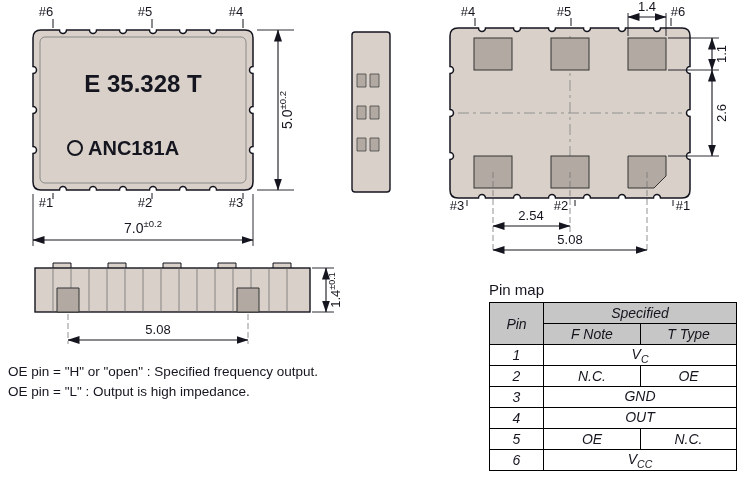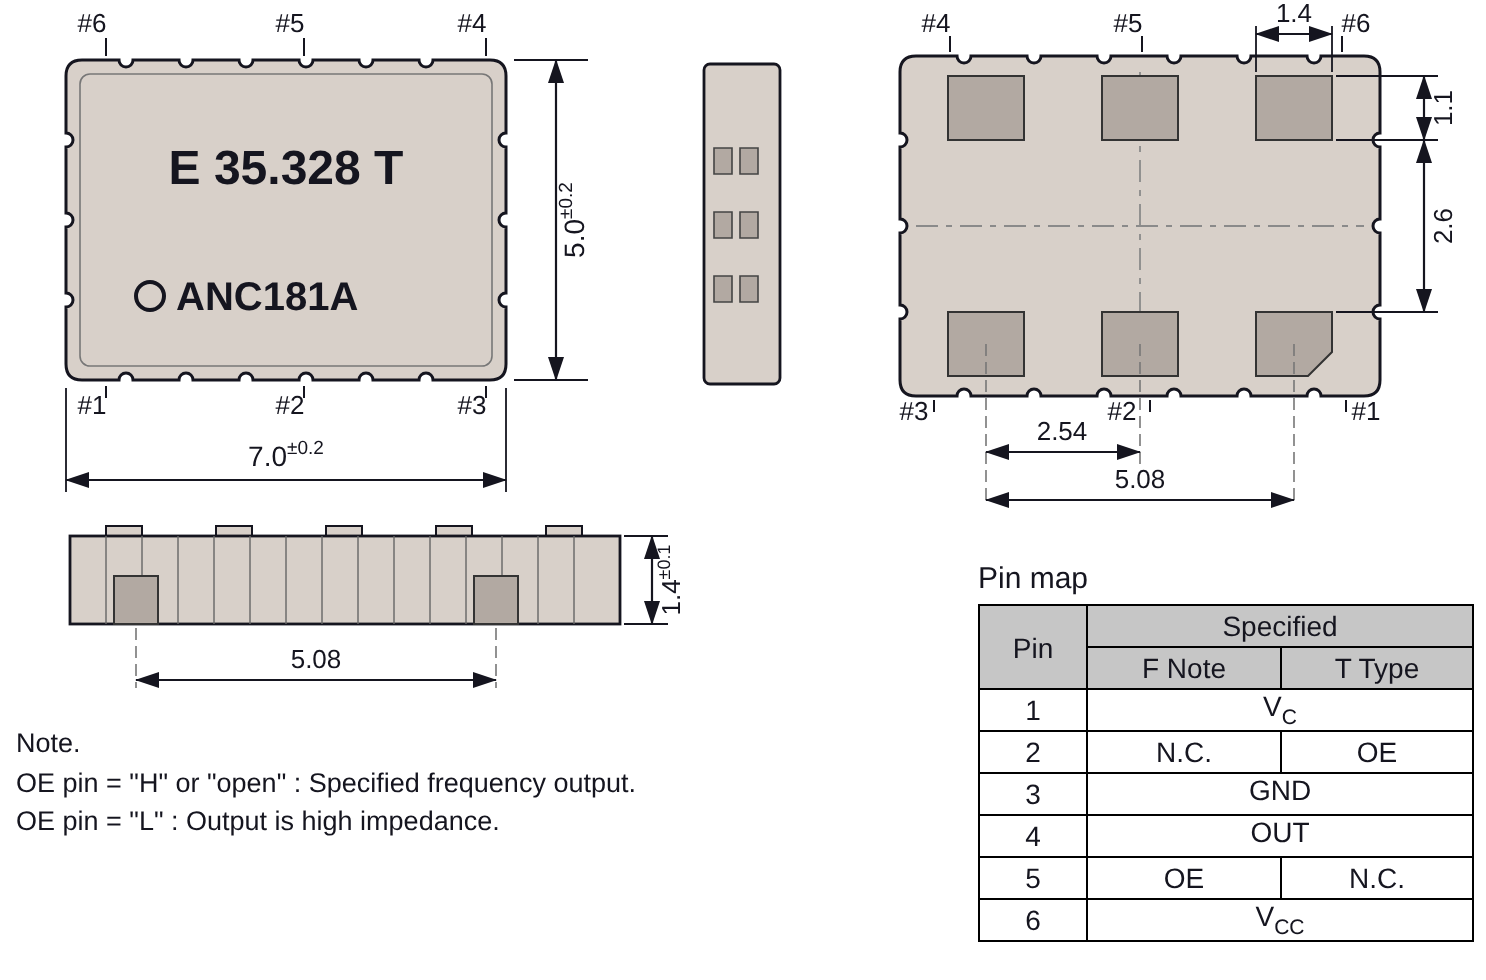--- a/index.html
+++ b/index.html
@@ -8,21 +8,21 @@
   .page { position:relative; width:743px; height:490px; background:#ffffff; overflow:hidden; }
   .abs { position:absolute; }
   svg text { font-family:"Liberation Sans", sans-serif; fill:#15151f; }
   .ext  { stroke:#15151f; stroke-width:0.9; fill:none; }
   .dim  { stroke:#15151f; stroke-width:1.1; }
   .tick { stroke:#15151f; stroke-width:1; fill:none; }
   .dashext { stroke:#777; stroke-width:0.8; stroke-dasharray:6 3; fill:none; }
   .note { position:absolute; left:8px; top:362px; font-size:13.5px; line-height:19.5px; }
   .pinmap { position:absolute; left:489px; top:281px; width:256px; }
   .pinmap-title { font-size:15px; margin-bottom:4px; }
-  table.pinmap-table { border-collapse:collapse; width:247px; font-size:14px; table-layout:fixed; }
+  table.pinmap-table { border-collapse:collapse; width:247px; font-size:14px; table-layout:fixed;font-style:italic; }
   .pinmap-table th, .pinmap-table td { border:1px solid #000; text-align:center; padding:0 2px; height:21px; font-weight:normal; background:#fff; }
   .pinmap-table .th-gray { background:#c6c6c6; }
   .c-pin { width:54px; } .c-f { width:97px; } .c-t { width:96px; }
   sub.vsub { font-size:10.5px; }
 </style>
 </head>
 <body>
 
 <div class="page">
 
@@ -185,21 +185,20 @@
       <text x="140" y="74" text-anchor="middle" font-size="13">5.08</text>
     </g>
     <g>
       <path class="ext" d="M294 8 H316 M294 52 H316"></path>
       <line class="dim" x1="308" y1="8" x2="308" y2="52" marker-start="url(#m4)" marker-end="url(#m4)"></line>
       <text x="322" y="30" transform="rotate(-90 322 30)" text-anchor="middle" font-size="13"><tspan>1.4</tspan><tspan dy="-5" font-size="9">±0.1</tspan></text>
     </g>
   </svg>
 
   <div class="note">
-    <div>Note.</div>
     <div>OE pin = "H" or "open" : Specified frequency output.</div>
     <div>OE pin = "L" : Output is high impedance.</div>
   </div>
 
   <div class="pinmap">
     <div class="pinmap-title">Pin map</div>
     <table class="pinmap-table">
       <colgroup>
           <col class="c-pin">
           <col class="c-f">

